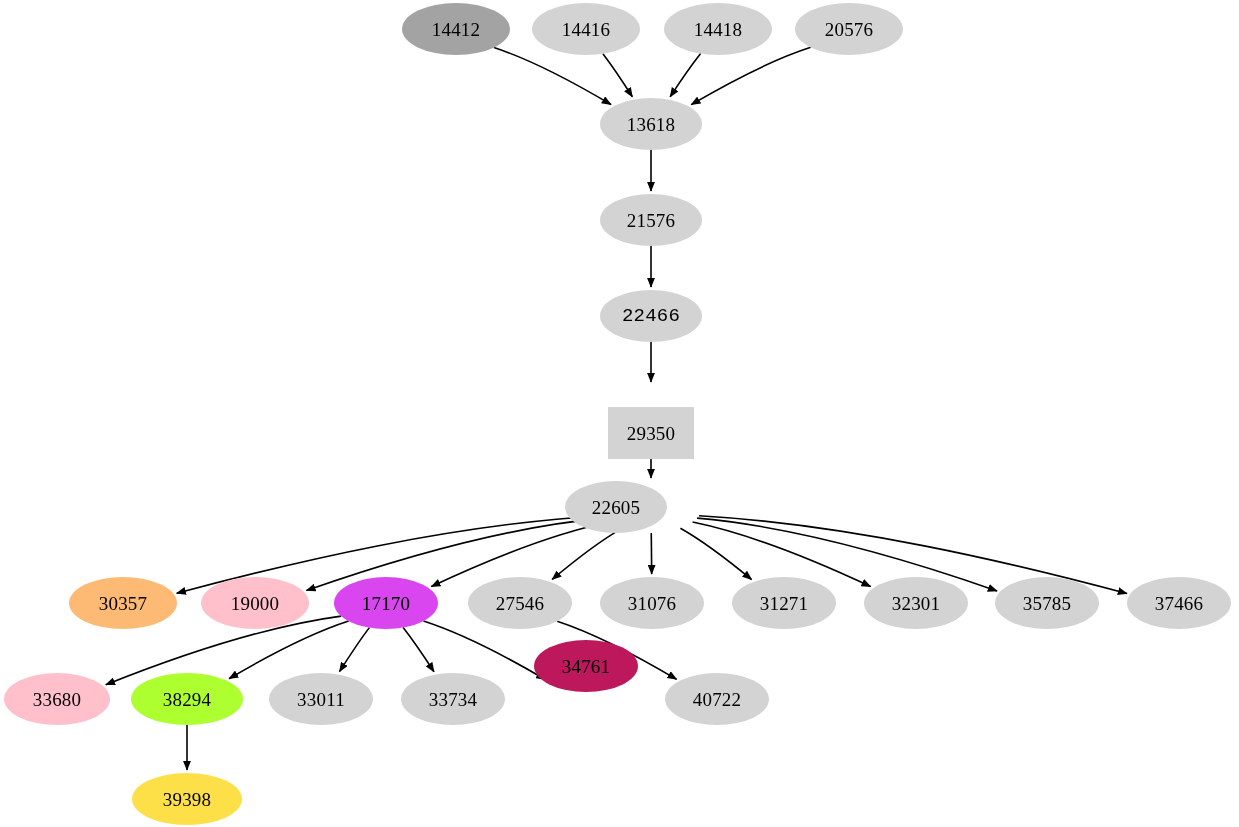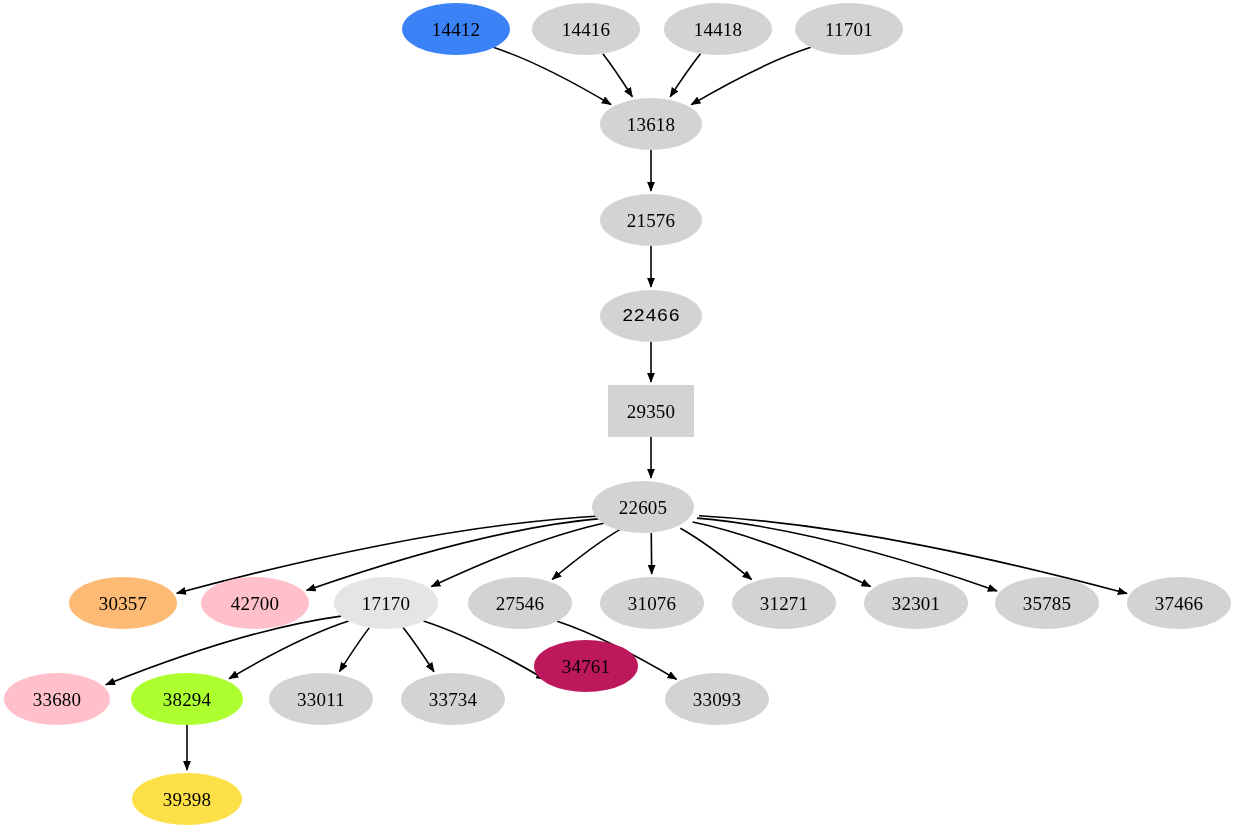--- a/index.html
+++ b/index.html
@@ -36,20 +36,21 @@
     line-height: 1;
     letter-spacing: 0.2px;
     white-space: nowrap;
     user-select: none;
   }
   .node.ellipse {
     border-radius: 50%;
   }
   .node.box {
     border-radius: 0;
+    margin-top: 22px;
   }
   .node-label {
     pointer-events: none;
   }
 </style>
 </head>
 <body>
 
 <div id="graph-canvas">
   <svg id="graph-svg" xmlns="http://www.w3.org/2000/svg">
@@ -79,54 +80,54 @@
         <path d="M341.09,616.10 C258.73,627.19 171.67,658.48 105.79,684.76" fill="none" stroke="#000000" stroke-width="1.6" marker-end="url(#arrowhead)"></path>
         <path d="M348.58,621.05 C306.76,634.65 262.56,658.97 229.11,678.69" fill="none" stroke="#000000" stroke-width="1.6" marker-end="url(#arrowhead)"></path>
         <path d="M369.33,627.63 C358.88,641.41 347.85,658.46 339.49,671.69" fill="none" stroke="#000000" stroke-width="1.6" marker-end="url(#arrowhead)"></path>
         <path d="M403.13,627.55 C413.94,641.33 425.36,658.47 434.01,671.78" fill="none" stroke="#000000" stroke-width="1.6" marker-end="url(#arrowhead)"></path>
         <path d="M423.51,621.01 C466.15,634.77 511.22,659.45 545.33,679.48" fill="none" stroke="#000000" stroke-width="1.6" marker-end="url(#arrowhead)"></path>
         <path d="M557.24,621.15 C599.02,634.94 643.19,659.45 676.61,679.32" fill="none" stroke="#000000" stroke-width="1.6" marker-end="url(#arrowhead)"></path>
         <path d="M187.00,725.00 L187.00,770.00" fill="none" stroke="#000000" stroke-width="1.6" marker-end="url(#arrowhead)"></path>
       </g>
   </svg>
   <div id="nodes-layer">
-      <div class="node ellipse" style="left: 402px; top: 3px; width: 108px; height: 52px; background: #3b82f6;">
+      <div class="node ellipse" style="left: 402px; top: 3px; width: 108px; height: 52px; background: #a3a3a3;">
         <span class="node-label">14412</span>
       </div>
       <div class="node ellipse" style="left: 532px; top: 3px; width: 108px; height: 52px; background: rgb(211, 211, 211);">
         <span class="node-label">14416</span>
       </div>
       <div class="node ellipse" style="left: 664px; top: 3px; width: 108px; height: 52px; background: rgb(211, 211, 211);">
         <span class="node-label">14418</span>
       </div>
       <div class="node ellipse" style="left: 795px; top: 3px; width: 108px; height: 52px; background: rgb(211, 211, 211);">
-        <span class="node-label">11701</span>
+        <span class="node-label">20576</span>
       </div>
       <div class="node ellipse" style="left: 600px; top: 98px; width: 102px; height: 52px; background: rgb(211, 211, 211);">
         <span class="node-label">13618</span>
       </div>
       <div class="node ellipse" style="left: 600px; top: 194px; width: 102px; height: 52px; background: rgb(211, 211, 211); align-items: center;">
         <span class="node-label">21576</span>
       </div>
       <div class="node ellipse" style="left: 600px; top: 290px; width: 102px; height: 52px; background: rgb(211, 211, 211); font-family: Liberation Mono, monospace;">
         <span class="node-label">22466</span>
       </div>
       <div class="node box" style="left: 608px; top: 385px; width: 86px; height: 52px; background: rgb(211, 211, 211);">
         <span class="node-label">29350</span>
       </div>
-      <div class="node ellipse" style="left: 592px; top: 481px; width: 102px; height: 52px; background: rgb(211, 211, 211);">
+      <div class="node ellipse" style="left: 565px; top: 481px; width: 102px; height: 52px; background: rgb(211, 211, 211);">
         <span class="node-label">22605</span>
       </div>
       <div class="node ellipse" style="left: 69px; top: 577px; width: 108px; height: 52px; background: #fdba74;">
         <span class="node-label">30357</span>
       </div>
       <div class="node ellipse" style="left: 201px; top: 577px; width: 108px; height: 52px; background: rgb(255, 192, 203);">
-        <span class="node-label">42700</span>
+        <span class="node-label">19000</span>
       </div>
-      <div class="node ellipse" style="left: 334px; top: 577px; width: 104px; height: 52px; background: #e5e5e5;">
+      <div class="node ellipse" style="left: 334px; top: 577px; width: 104px; height: 52px; background: #d946ef;">
         <span class="node-label">17170</span>
       </div>
       <div class="node ellipse" style="left: 468px; top: 577px; width: 104px; height: 52px; background: rgb(211, 211, 211);">
         <span class="node-label">27546</span>
       </div>
       <div class="node ellipse" style="left: 600px; top: 577px; width: 104px; height: 52px; background: rgb(211, 211, 211);">
         <span class="node-label">31076</span>
       </div>
       <div class="node ellipse" style="left: 732px; top: 577px; width: 104px; height: 52px; background: rgb(211, 211, 211);">
         <span class="node-label">31271</span>
@@ -149,19 +150,19 @@
       <div class="node ellipse" style="left: 269px; top: 673px; width: 104px; height: 52px; background: rgb(211, 211, 211);">
         <span class="node-label">33011</span>
       </div>
       <div class="node ellipse" style="left: 401px; top: 673px; width: 104px; height: 52px; background: rgb(211, 211, 211);">
         <span class="node-label">33734</span>
       </div>
       <div class="node ellipse" style="left: 534px; top: 640px; width: 104px; height: 52px; background: #be185d;">
         <span class="node-label">34761</span>
       </div>
       <div class="node ellipse" style="left: 665px; top: 673px; width: 104px; height: 52px; background: rgb(211, 211, 211);">
-        <span class="node-label">33093</span>
+        <span class="node-label">40722</span>
       </div>
       <div class="node ellipse" style="left: 132px; top: 773px; width: 110px; height: 52px; background: #fde047;">
         <span class="node-label">39398</span>
       </div>
     </div>
 </div>
 
 </body></html>

